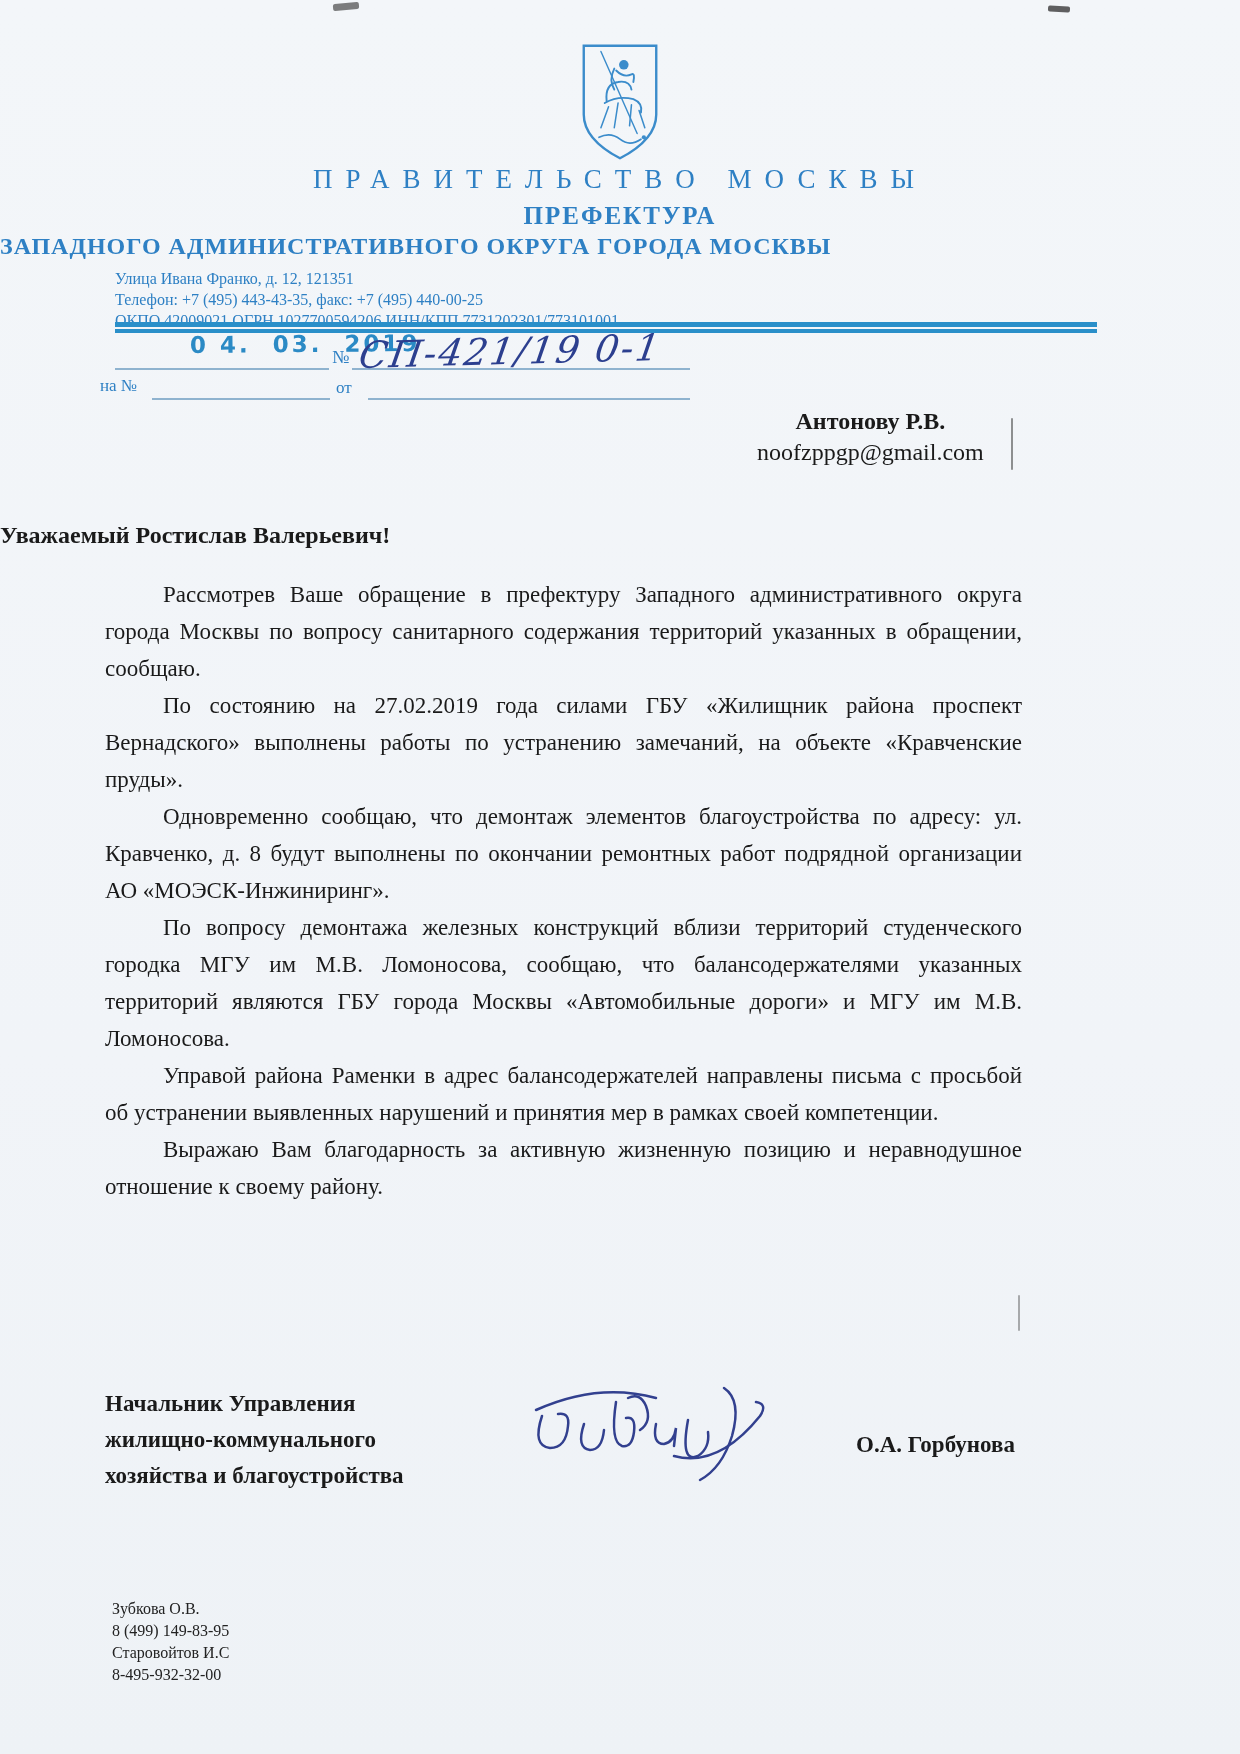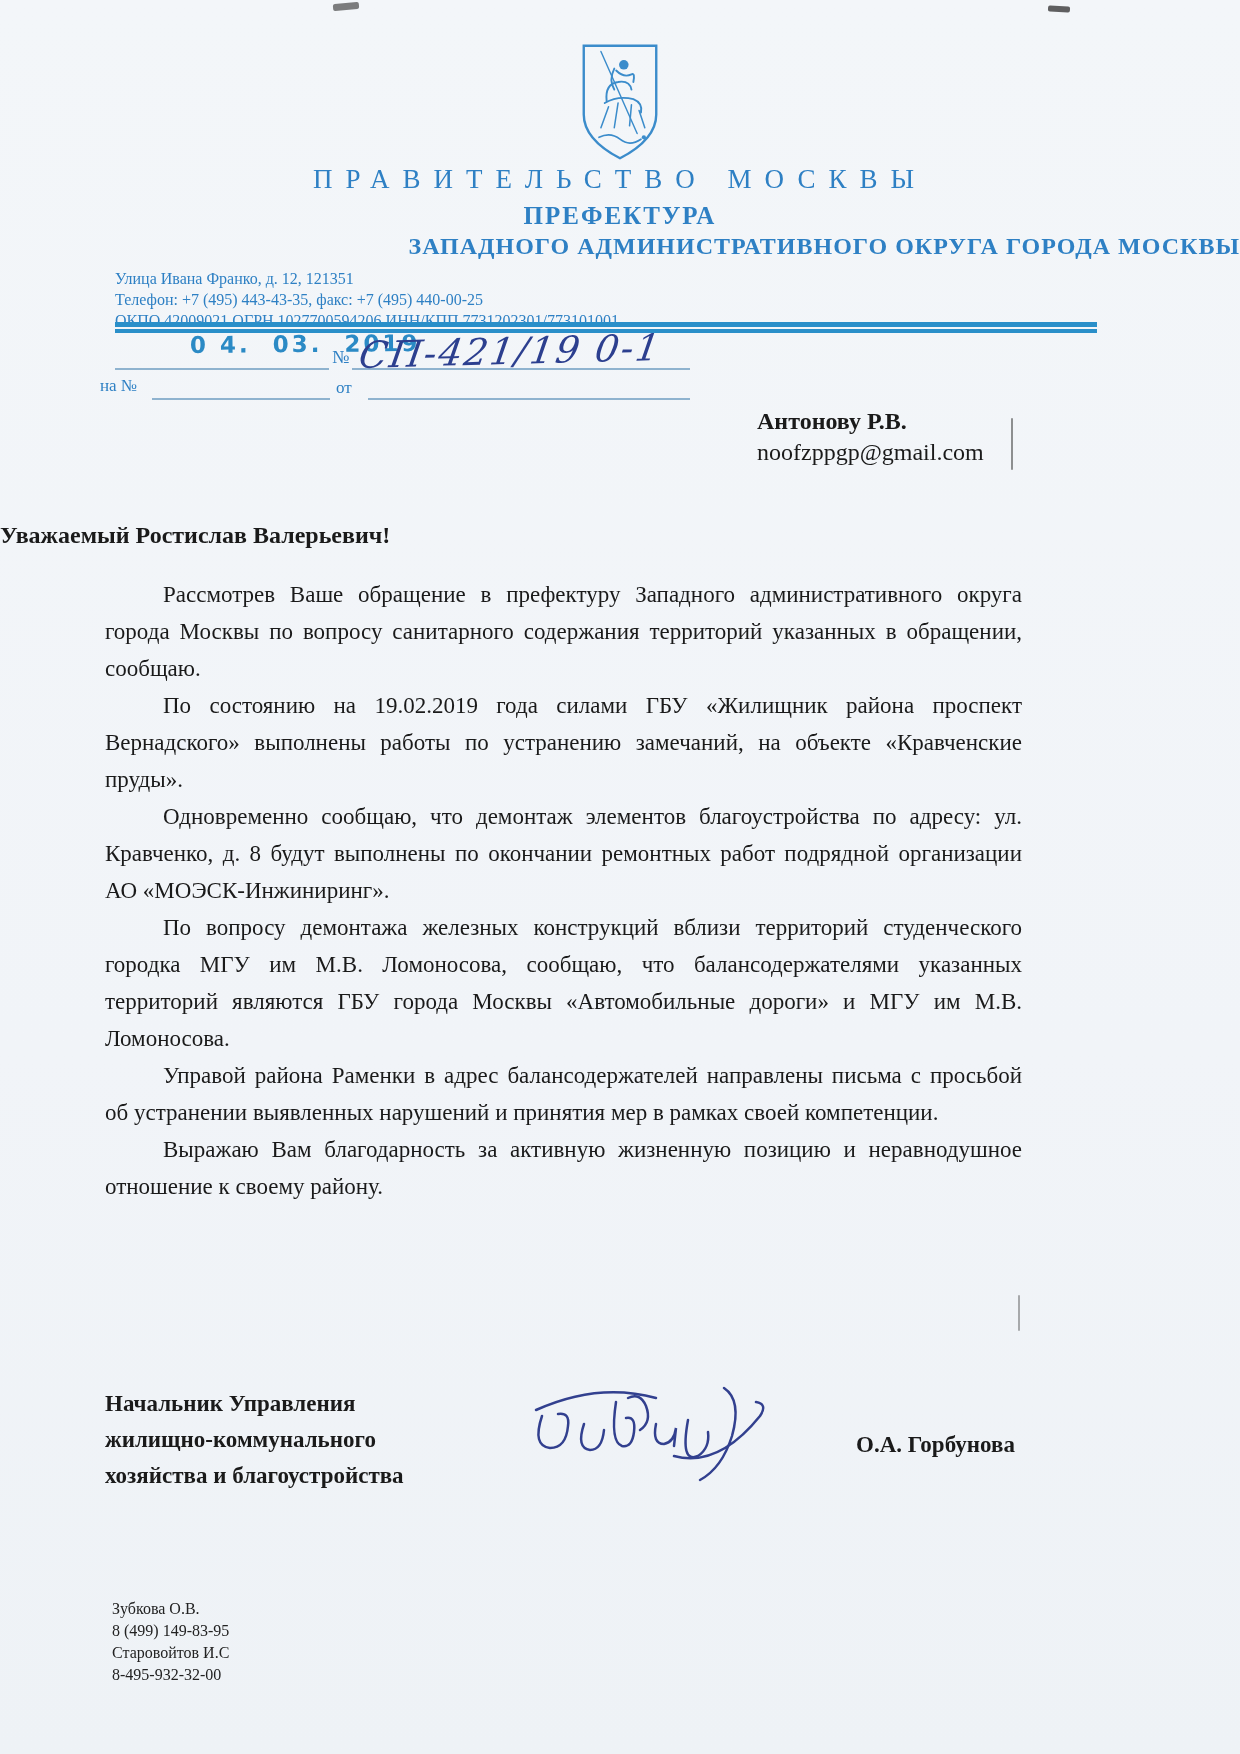--- a/index.html
+++ b/index.html
@@ -17,21 +17,21 @@
     position:absolute;top:164px;left:0;width:100%;
     text-align:center;color:#2e80c4;font-size:27px;letter-spacing:13px;
     font-weight:400;white-space:pre;
   }
   .pref-title{
     position:absolute;top:202px;left:0;width:100%;
     text-align:center;color:#2e80c4;font-size:25px;font-weight:700;letter-spacing:2px;
   }
   .org-line2{
     position:absolute;top:233px;left:0;width:100%;
-    text-align:right;color:#2e80c4;font-size:24px;font-weight:700;letter-spacing:1px;
+    text-align:left;color:#2e80c4;font-size:24px;font-weight:700;letter-spacing:1px;
   }
   .addr-block{
     position:absolute;top:268px;left:115px;
     color:#2e80c4;font-size:16px;line-height:21px;
   }
   .double-rule{
     position:absolute;top:322px;left:115px;width:982px;height:12px;
     background:linear-gradient(180deg,#2a8fc9 0%,#2a8fc9 42%,rgba(0,0,0,0) 42%,rgba(0,0,0,0) 60%,#2a8fc9 60%,#2a8fc9 88%,rgba(0,0,0,0) 88%);
   }
   
@@ -51,21 +51,21 @@
     position:absolute;top:330px;left:360px;
     color:#2c3f8f;font-size:37px;font-style:italic;
     font-family:"DejaVu Serif", serif;
     transform:skewX(-10deg) rotate(-1.5deg);
     letter-spacing:2px;white-space:pre;
   }
   .na-label{position:absolute;top:376px;left:100px;color:#2e80c4;font-size:17px;}
   .ot-label{position:absolute;top:378px;left:336px;color:#2e80c4;font-size:17px;}
   
   .recipient{position:absolute;top:406px;left:757px;font-size:24px;line-height:31px;}
-  .recipient .name{font-weight:700;}
+  .recipient .name{font-weight:700;text-align:center;}
   
   .salutation{
     position:absolute;top:514px;left:0;width:100%;
     font-weight:700;font-size:24px;margin-top:8px;
   }
   .body-text{
     position:absolute;top:576px;left:105px;width:917px;
     font-size:23px;line-height:37px;text-align:justify;
   }
   .body-text p{margin:0;text-indent:58px;}
@@ -133,21 +133,21 @@
 
   <div class="recipient">
     <div class="name">Антонову Р.В.</div>
     <div>noofzppgp@gmail.com</div>
   </div>
 
   <div class="salutation">Уважаемый Ростислав Валерьевич!</div>
 
   <div class="body-text">
     <p>Рассмотрев Ваше обращение в префектуру Западного административного округа города Москвы по вопросу санитарного содержания территорий указанных в обращении, сообщаю.</p>
-    <p>По состоянию на 19.02.2019 года силами ГБУ «Жилищник района проспект Вернадского» выполнены работы по устранению замечаний, на объекте «Кравченские пруды».</p>
+    <p>По состоянию на 27.02.2019 года силами ГБУ «Жилищник района проспект Вернадского» выполнены работы по устранению замечаний, на объекте «Кравченские пруды».</p>
     <p>Одновременно сообщаю, что демонтаж элементов благоустройства по адресу: ул. Кравченко, д. 8 будут выполнены по окончании ремонтных работ подрядной организации АО «МОЭСК-Инжиниринг».</p>
     <p>По вопросу демонтажа железных конструкций вблизи территорий студенческого городка МГУ им М.В. Ломоносова, сообщаю, что балансодержателями указанных территорий являются ГБУ города Москвы «Автомобильные дороги» и МГУ им М.В. Ломоносова.</p>
     <p>Управой района Раменки в адрес балансодержателей направлены письма с просьбой об устранении выявленных нарушений и принятия мер в рамках своей компетенции.</p>
     <p>Выражаю Вам благодарность за активную жизненную позицию и неравнодушное отношение к своему району.</p>
   </div>
 
   <div class="sig-title">
     <div>Начальник Управления</div>
     <div>жилищно-коммунального</div>
     <div>хозяйства и благоустройства</div>

